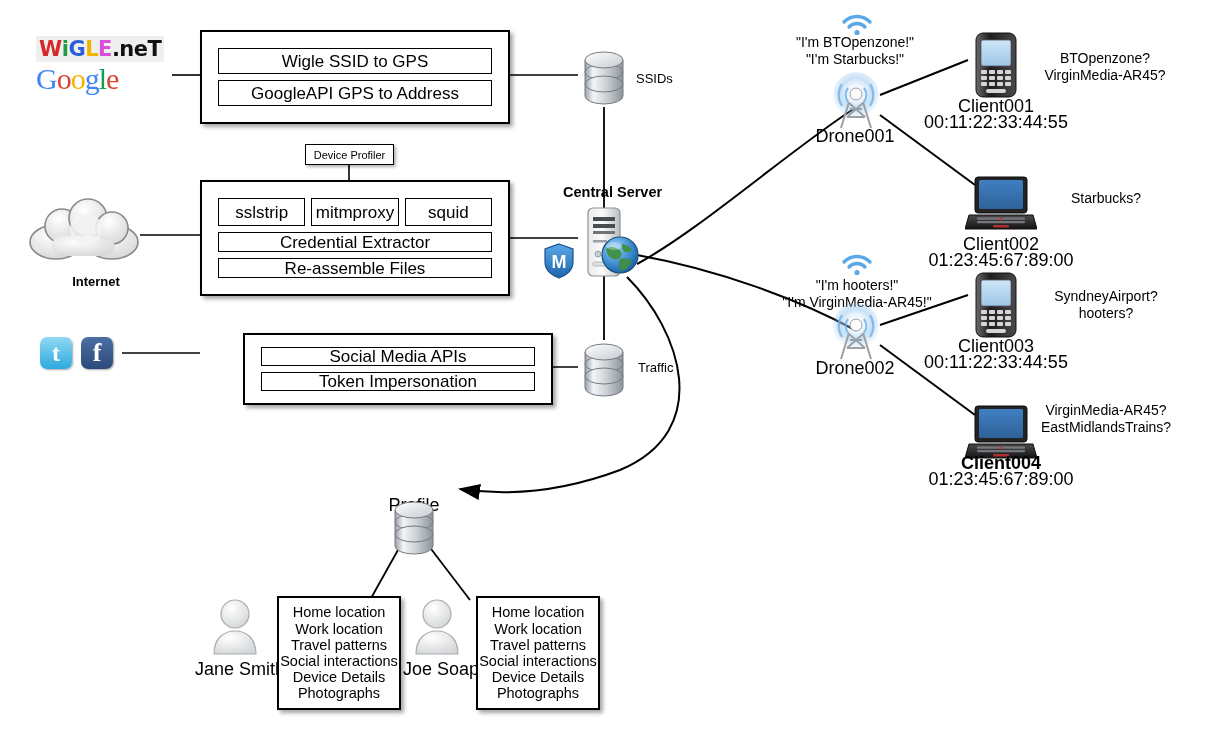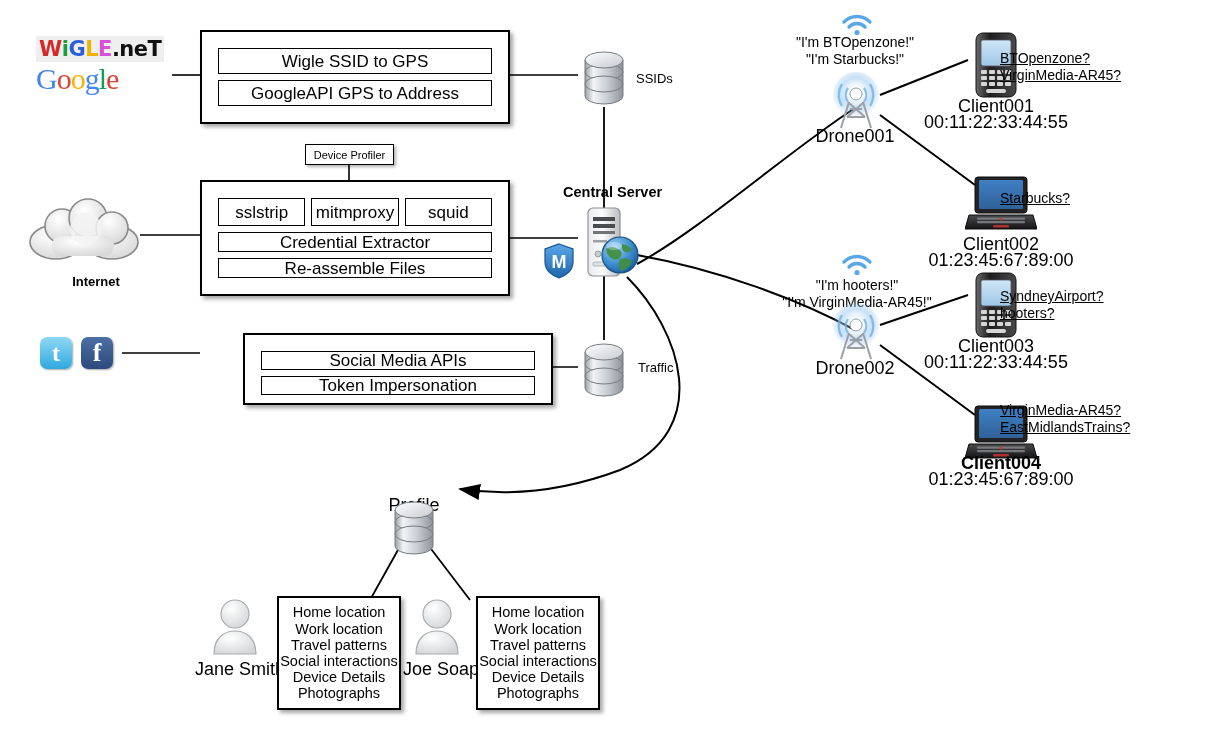--- a/index.html
+++ b/index.html
@@ -4,21 +4,21 @@
 <style>
   html,body{margin:0;padding:0;background:#ffffff;}
   body{width:1212px;height:741px;position:relative;overflow:hidden;
        font-family:"Liberation Sans","DejaVu Sans",sans-serif;color:#000;}
   #stage{position:absolute;left:0;top:0;width:1212px;height:741px;}
   svg.edges{position:absolute;left:0;top:0;width:1212px;height:741px;pointer-events:none;}
 
   
   .group-box{position:absolute;border:2px solid #000;background:#fff;
              box-shadow:3px 3px 4px rgba(0,0,0,.35);box-sizing:border-box;
-             padding:16px;display:flex;flex-direction:column;gap:6px;}
+             padding:16px;display:flex;flex-direction:column;gap:6px;justify-content:center;}
   .inner-box{border:1.5px solid #000;background:#fff;box-sizing:border-box;
              display:flex;align-items:center;justify-content:center;
              font-size:17px;line-height:1;height:28px;}
   .row-flex{display:flex;gap:6px;}
   .row-flex .inner-box{flex:1;}
   .tag-box{position:absolute;border:1.5px solid #000;background:#fff;
            box-shadow:2px 2px 3px rgba(0,0,0,.3);box-sizing:border-box;
            display:flex;align-items:center;justify-content:center;
            font-size:11px;}
 
@@ -26,21 +26,21 @@
                 box-shadow:3px 3px 4px rgba(0,0,0,.35);box-sizing:border-box;
                 display:flex;flex-direction:column;align-items:center;
                 justify-content:center;font-size:14.5px;line-height:16.2px;}
 
   
   .lbl{position:absolute;font-size:13px;text-align:center;white-space:nowrap;line-height:15px;}
   .lbl-l{position:absolute;font-size:13px;line-height:15px;white-space:nowrap;}
   .lbl-big{position:absolute;font-size:18px;text-align:center;white-space:nowrap;line-height:16px;}
   .srv-title{position:absolute;font-size:14.5px;font-weight:bold;white-space:nowrap;}
   .speech{position:absolute;font-size:14px;text-align:center;white-space:nowrap;line-height:17px;}
-  .guess{position:absolute;font-size:14px;text-align:left;white-space:nowrap;line-height:17px;text-decoration:underline;}
+  .guess{position:absolute;font-size:14px;text-align:center;white-space:nowrap;line-height:17px;}
 
   
   .wigle{position:absolute;font-weight:bold;font-size:21px;letter-spacing:-.5px;
          font-family:"DejaVu Sans",sans-serif;background:#efefef;padding:1px 3px;}
   .wigle span{display:inline-block;}
   .google{position:absolute;font-family:"Liberation Serif","DejaVu Serif",serif;
           font-size:30px;letter-spacing:-1px;}
   .google span{display:inline-block;}
 
   .sq-icon{position:absolute;border-radius:7px;display:flex;align-items:center;

